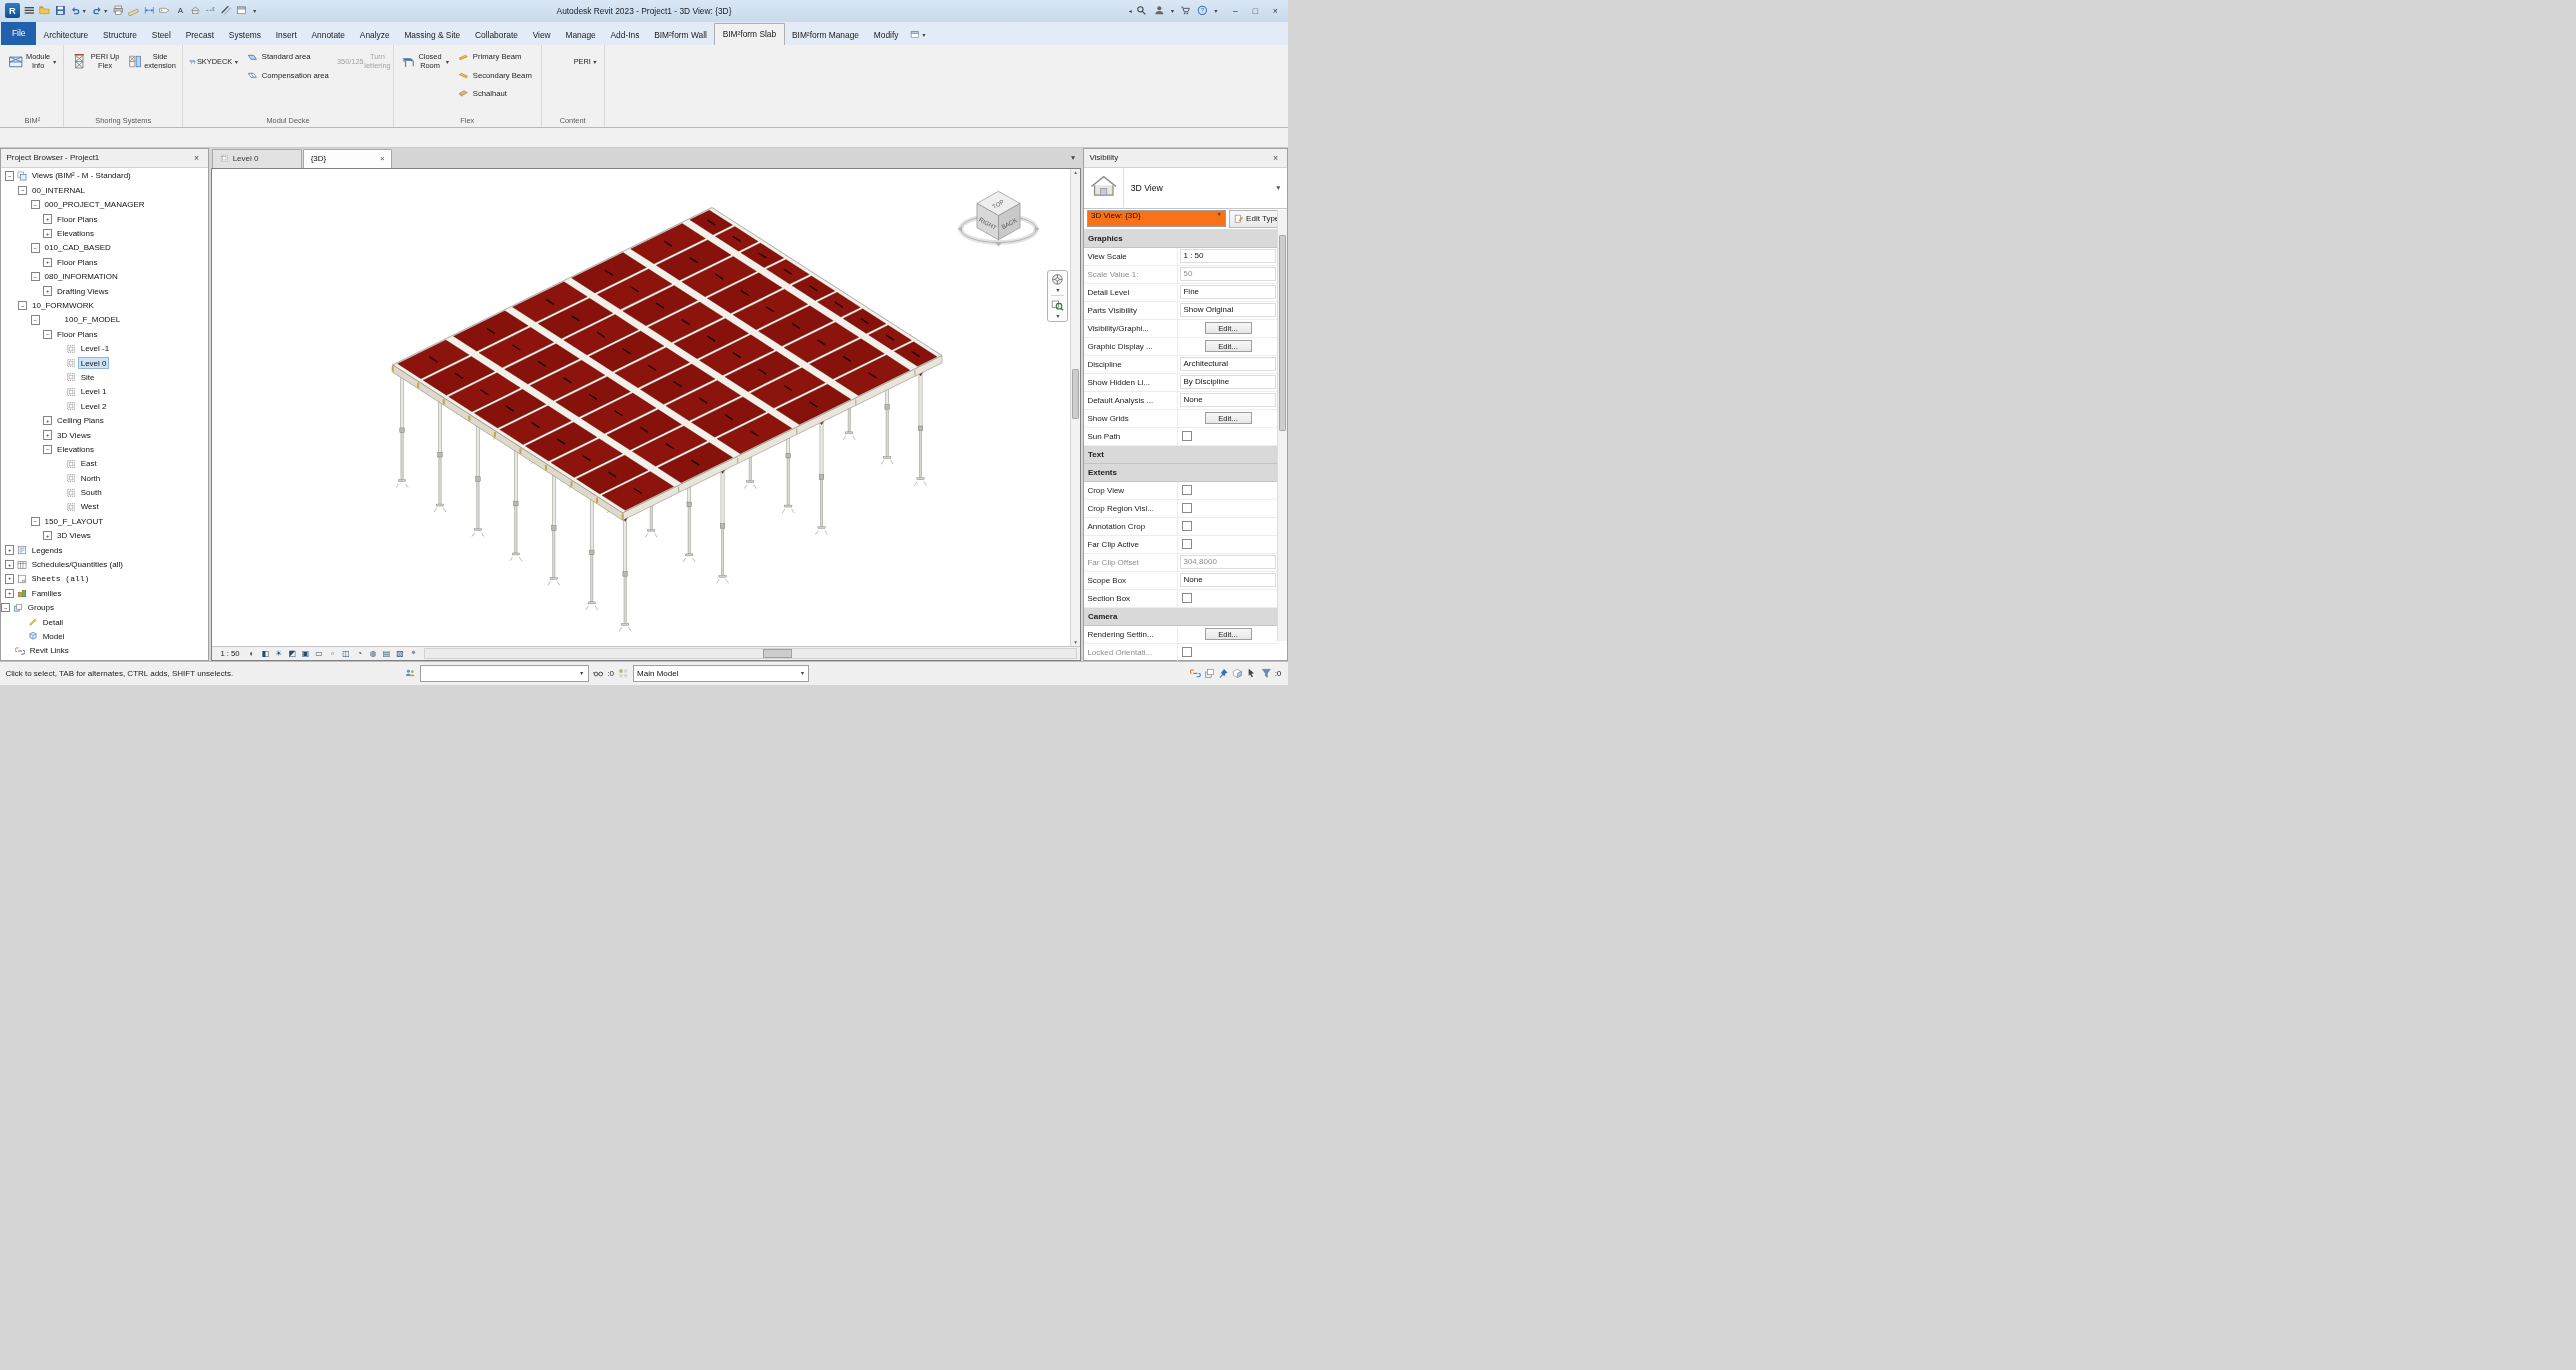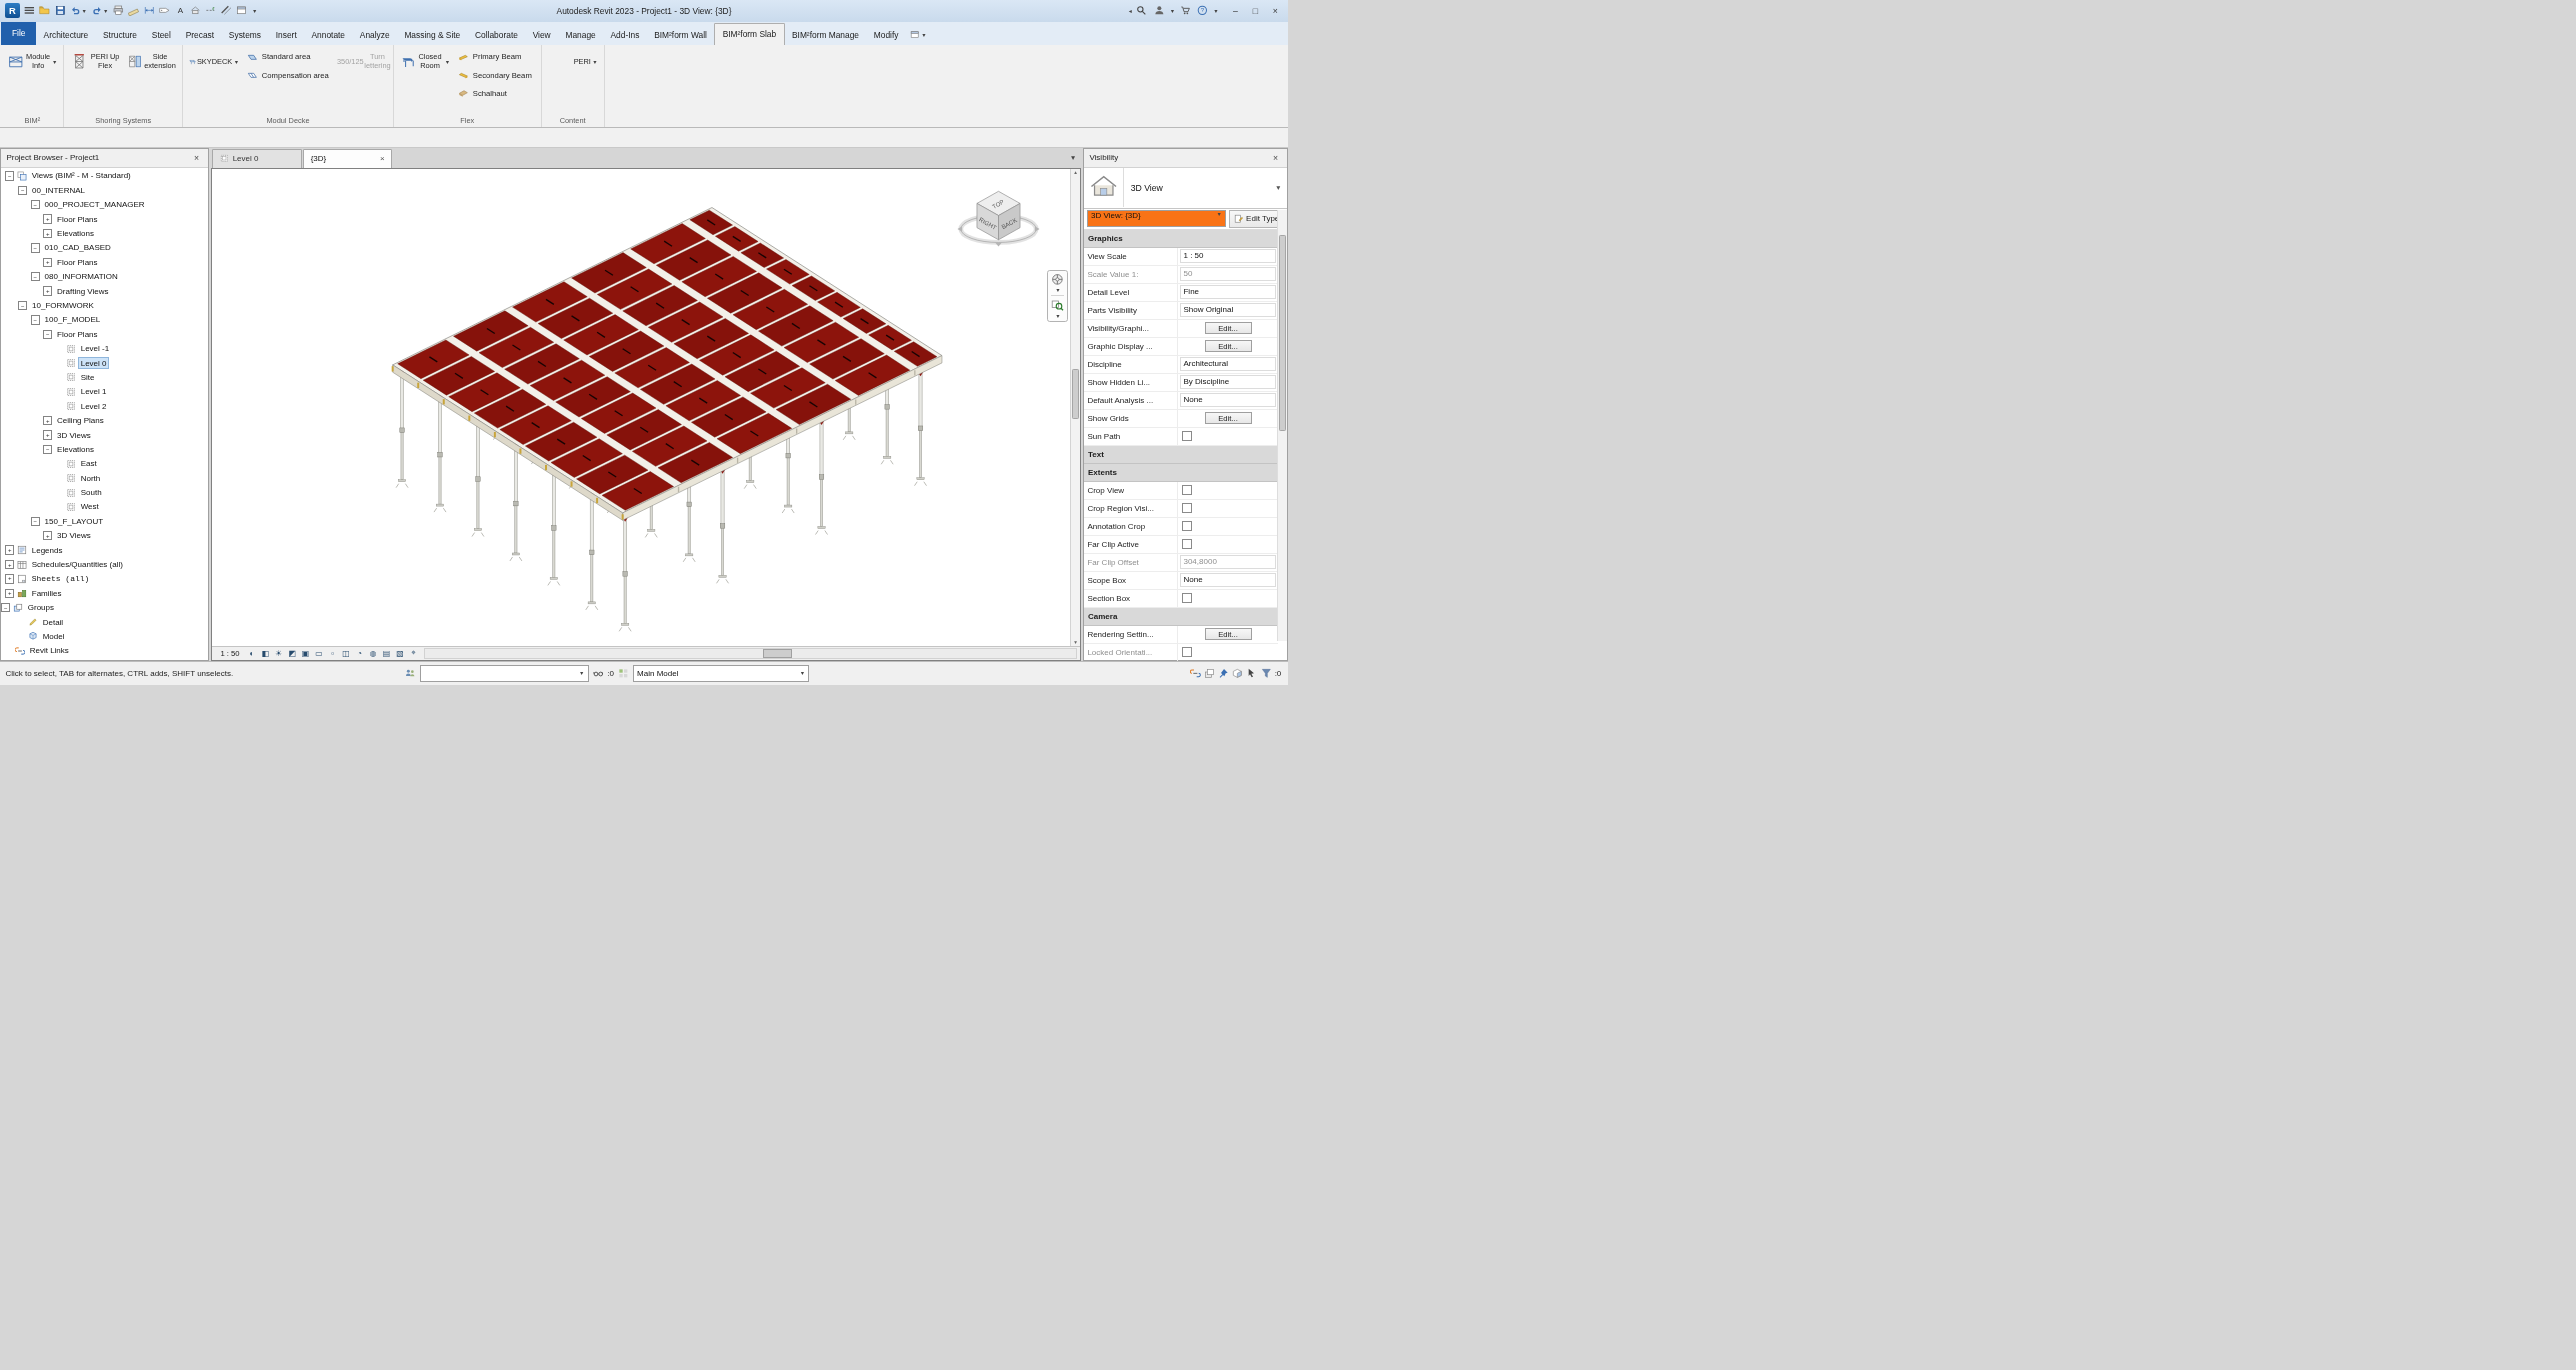--- a/index.html
+++ b/index.html
@@ -520,21 +520,21 @@
             <span class="tree-label">080_INFORMATION</span>
           </div>
           <div class="tree-row" style="padding-left: 42px;">
             <span class="expander">+</span>
             <span class="tree-label">Drafting Views</span>
           </div>
           <div class="tree-row" style="padding-left: 17px;">
             <span class="expander">−</span>
             <span class="tree-label">10_FORMWORK</span>
           </div>
-          <div class="tree-row" style="padding-left: 29.5px;">
+          <div class="tree-row" style="padding-left: 29.5px; gap: 20px;">
             <span class="expander">−</span>
             <span class="tree-label">100_F_MODEL</span>
           </div>
           <div class="tree-row" style="padding-left: 42px;">
             <span class="expander">−</span>
             <span class="tree-label">Floor Plans</span>
           </div>
           <div class="tree-row" style="padding-left: 55px;">
             <span class="exp-spacer"></span>
             <span class="tree-icon"><svg viewBox="0 0 16 16">

